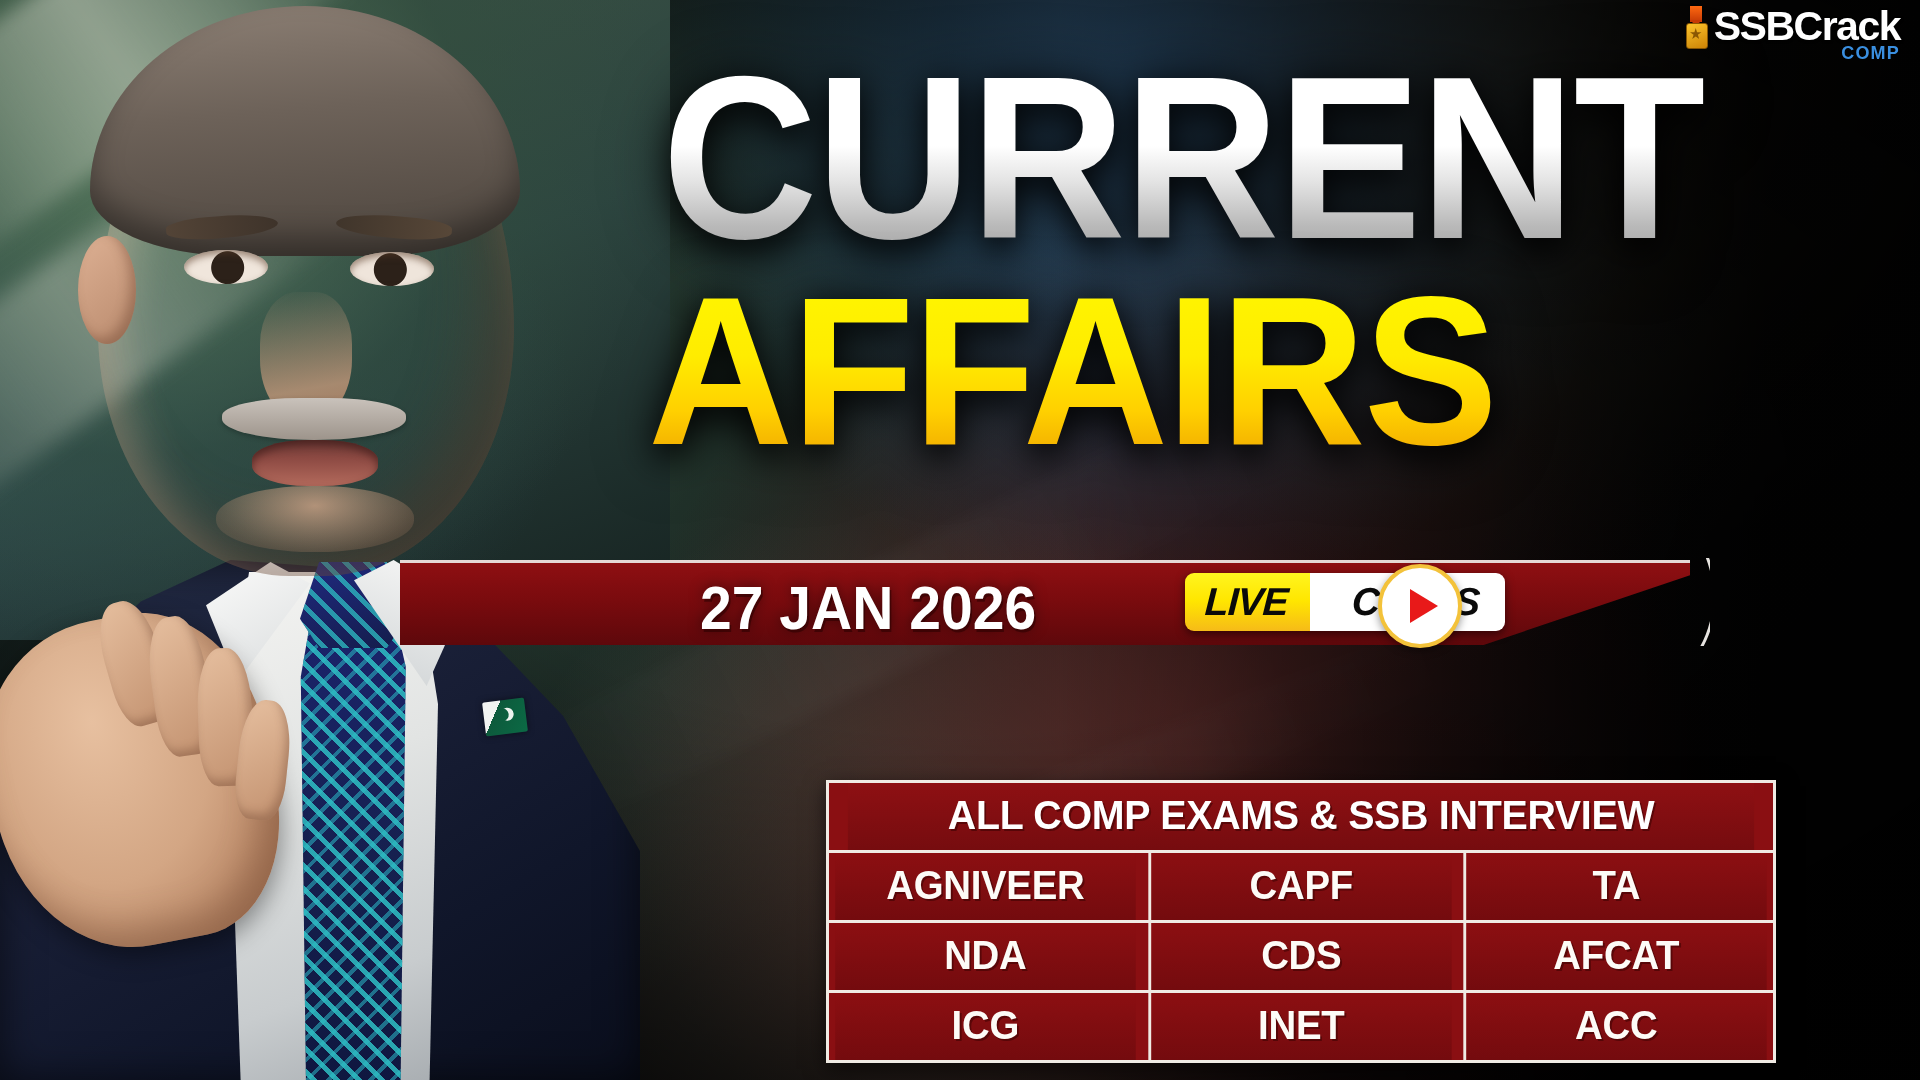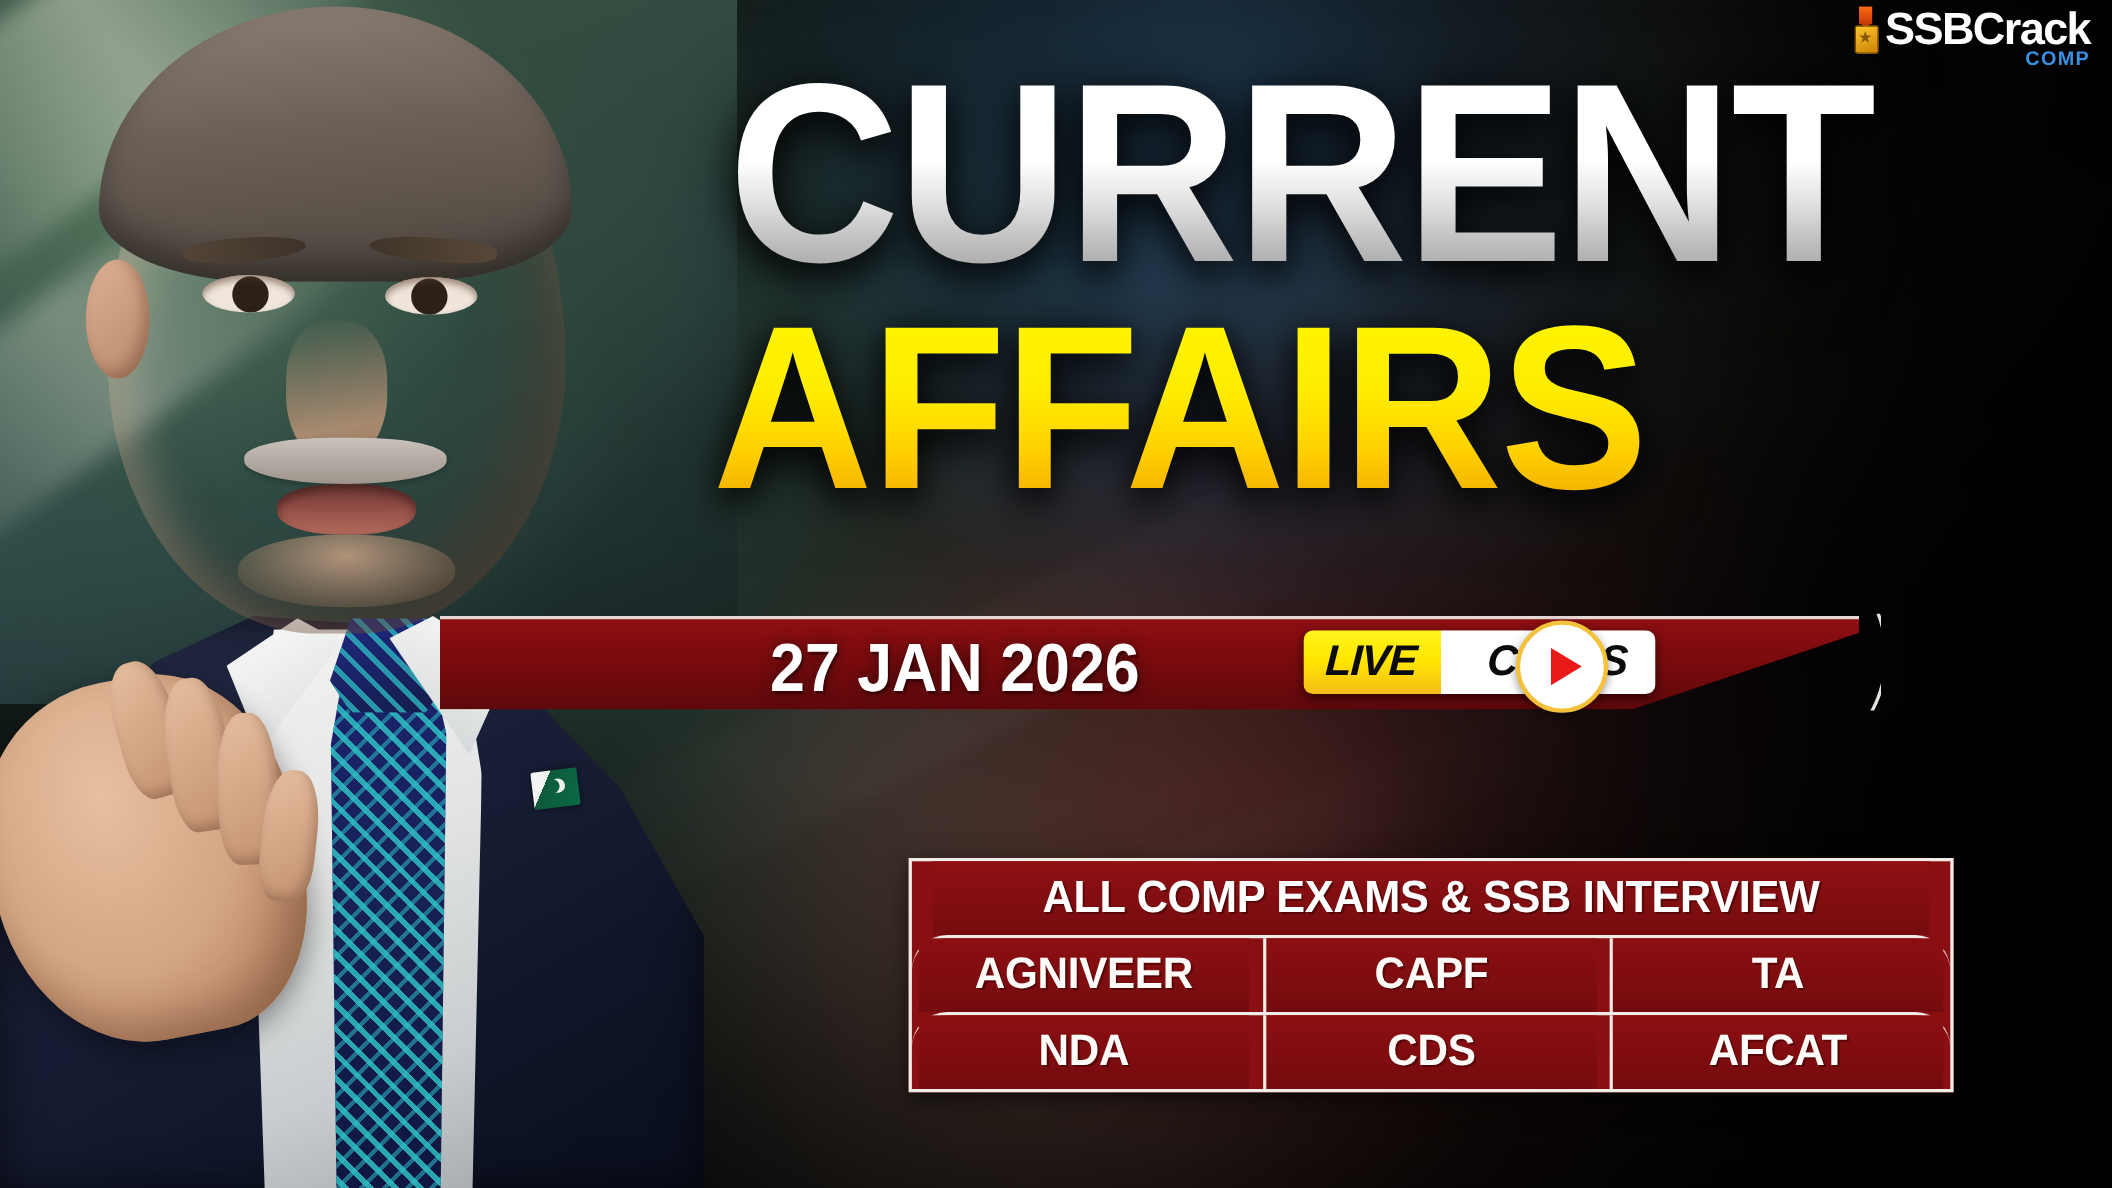--- a/index.html
+++ b/index.html
@@ -168,21 +168,21 @@
   .live-white span{font-size:39px;font-weight:700;font-style:italic;color:#0a0a0a;letter-spacing:-1px;transform:skewX(-3deg);}
   .play-circle{position:absolute;left:1378px;top:564px;width:76px;height:76px;border-radius:50%;
     background:#ffffff;border:4px solid #f3c23a;display:flex;align-items:center;justify-content:center;
     box-shadow:0 3px 9px rgba(0,0,0,.4);}
   .play-tri{width:0;height:0;border-left:28px solid #e81919;border-top:17px solid transparent;border-bottom:17px solid transparent;margin-left:8px;}
 
   
   .exam-table{position:absolute;left:826px;top:780px;width:944px;
     border:3px solid #f0ebe4;background:#8a0f12;
     box-shadow:0 6px 20px rgba(0,0,0,.6);}
-  .row{display:flex;border-radius:32px;}
+  .row{display:flex;}
   .row + .row{border-top:3px solid #f0ebe4;}
   .hdr-cell{flex:1;text-align:center;padding:9px 0 11px;
     background:linear-gradient(180deg,#8e1013,#760c0f);
     font-size:41px;font-weight:700;color:#ffffff;letter-spacing:-.3px;transform:scaleX(.96);
     text-shadow:2px 2px 0 rgba(50,0,0,.5);}
   .cell{flex:1;text-align:center;padding:10px 0 12px;
     background:linear-gradient(180deg,#8c0f12,#740b0e);
     font-size:40px;font-weight:700;color:#fdfbf7;letter-spacing:-.3px;transform:scaleX(.96);
     text-shadow:2px 2px 0 rgba(50,0,0,.5);}
   .cell + .cell{border-left:3px solid #f0ebe4;}
@@ -269,15 +269,20 @@
     <div class="row">
       <div class="cell">AGNIVEER</div>
       <div class="cell">CAPF</div>
       <div class="cell">TA</div>
     </div>
     <div class="row">
       <div class="cell">NDA</div>
       <div class="cell">CDS</div>
       <div class="cell">AFCAT</div>
     </div>
+    <div class="row">
+      <div class="cell">ICG</div>
+      <div class="cell">INET</div>
+      <div class="cell">ACC</div>
+    </div>
   </div>
 
 </div>
 
 </body></html>

